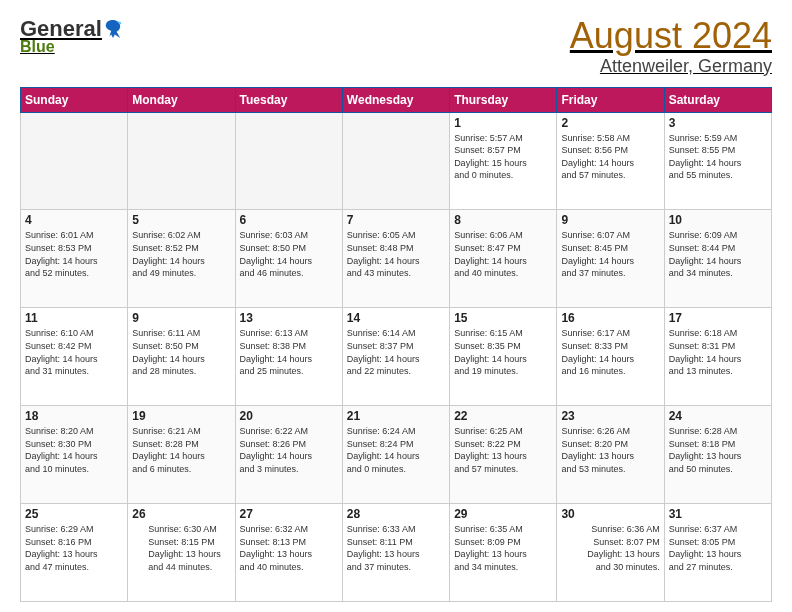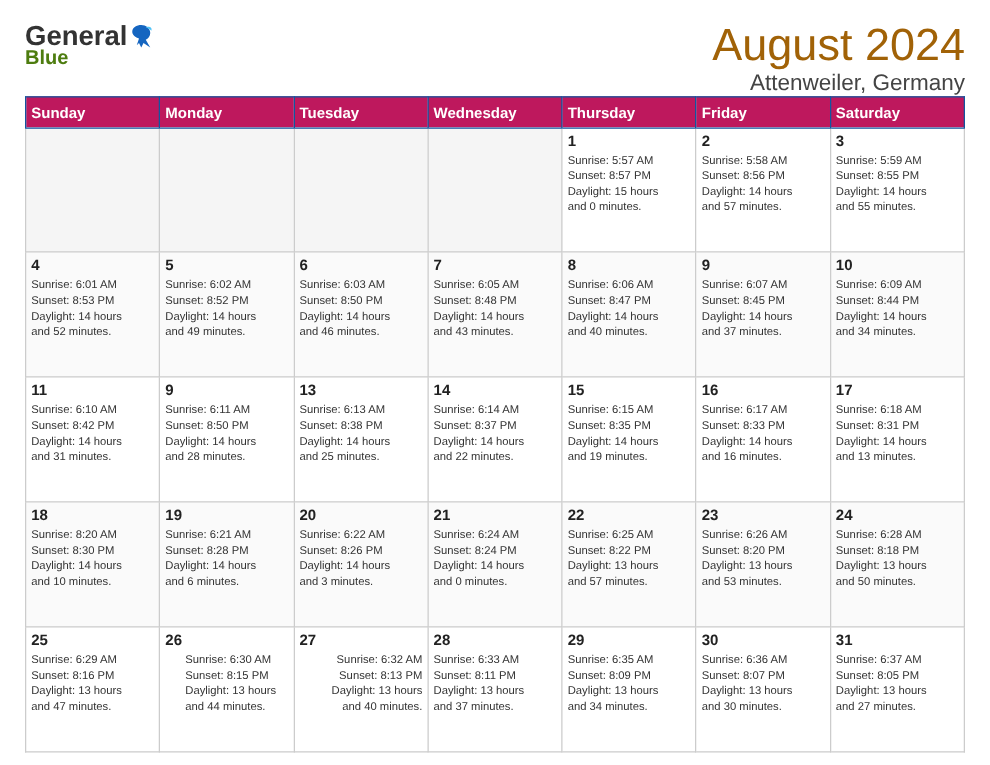--- a/index.html
+++ b/index.html
@@ -14,20 +14,22 @@
       width: 792px;
       height: 612px;
       padding: 16px 20px 10px 20px;
       display: flex;
       flex-direction: column;
     }
     .header {
       display: flex;
       justify-content: space-between;
       align-items: flex-start;
+      margin-bottom: 10px;
+      text-decoration: underline;
     }
     .logo {
       display: flex;
       align-items: center;
     }
     .logo-general { color: #333; }
     .logo-icon {
       width: 18px;
       height: 22px;
       margin-left: 1px;
@@ -315,42 +317,42 @@
           </td>
           <td>
             <div class="day-num">26</div>
             <div class="day-detail" style="white-space: pre-line; margin-left: 16px;">Sunrise: 6:30 AM
 Sunset: 8:15 PM
 Daylight: 13 hours
 and 44 minutes.</div>
           </td>
           <td>
             <div class="day-num">27</div>
-            <div class="day-detail" style="white-space: pre-line; text-align: right;">Sunrise: 6:32 AM
+            <div class="day-detail" style="white-space: pre-line;">Sunrise: 6:32 AM
 Sunset: 8:13 PM
 Daylight: 13 hours
 and 40 minutes.</div>
           </td>
           <td>
             <div class="day-num">28</div>
             <div class="day-detail" style="white-space: pre-line;">Sunrise: 6:33 AM
 Sunset: 8:11 PM
 Daylight: 13 hours
 and 37 minutes.</div>
           </td>
           <td>
             <div class="day-num">29</div>
             <div class="day-detail" style="white-space: pre-line;">Sunrise: 6:35 AM
 Sunset: 8:09 PM
 Daylight: 13 hours
 and 34 minutes.</div>
           </td>
           <td>
             <div class="day-num">30</div>
-            <div class="day-detail" style="white-space: pre-line;">Sunrise: 6:36 AM
+            <div class="day-detail" style="white-space: pre-line; text-align: right;">Sunrise: 6:36 AM
 Sunset: 8:07 PM
 Daylight: 13 hours
 and 30 minutes.</div>
           </td>
           <td>
             <div class="day-num">31</div>
             <div class="day-detail" style="white-space: pre-line;">Sunrise: 6:37 AM
 Sunset: 8:05 PM
 Daylight: 13 hours
 and 27 minutes.</div>

